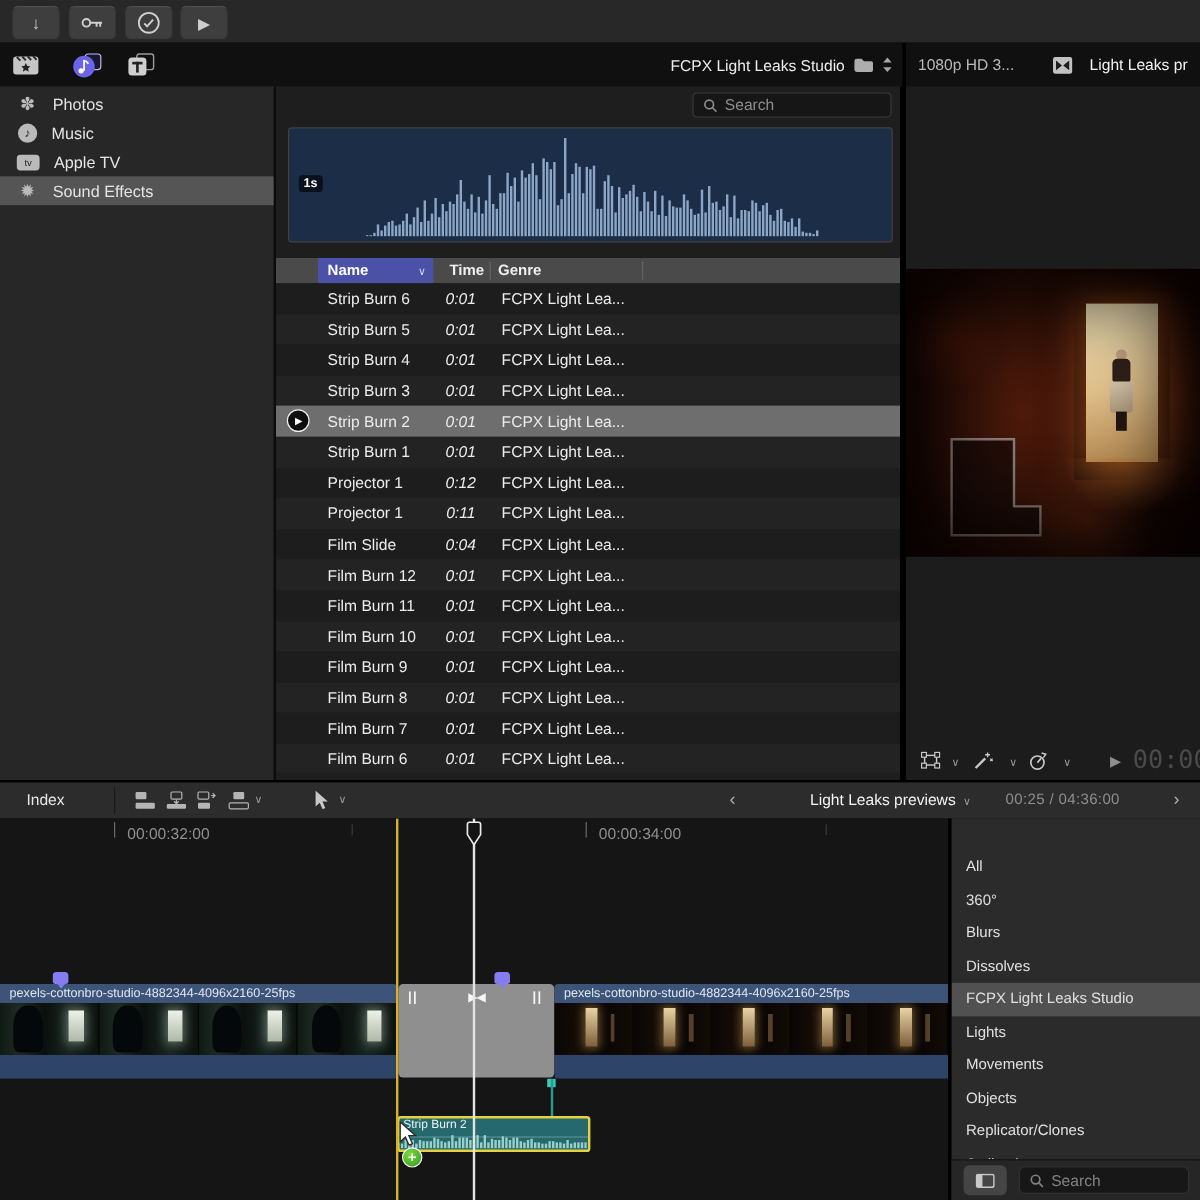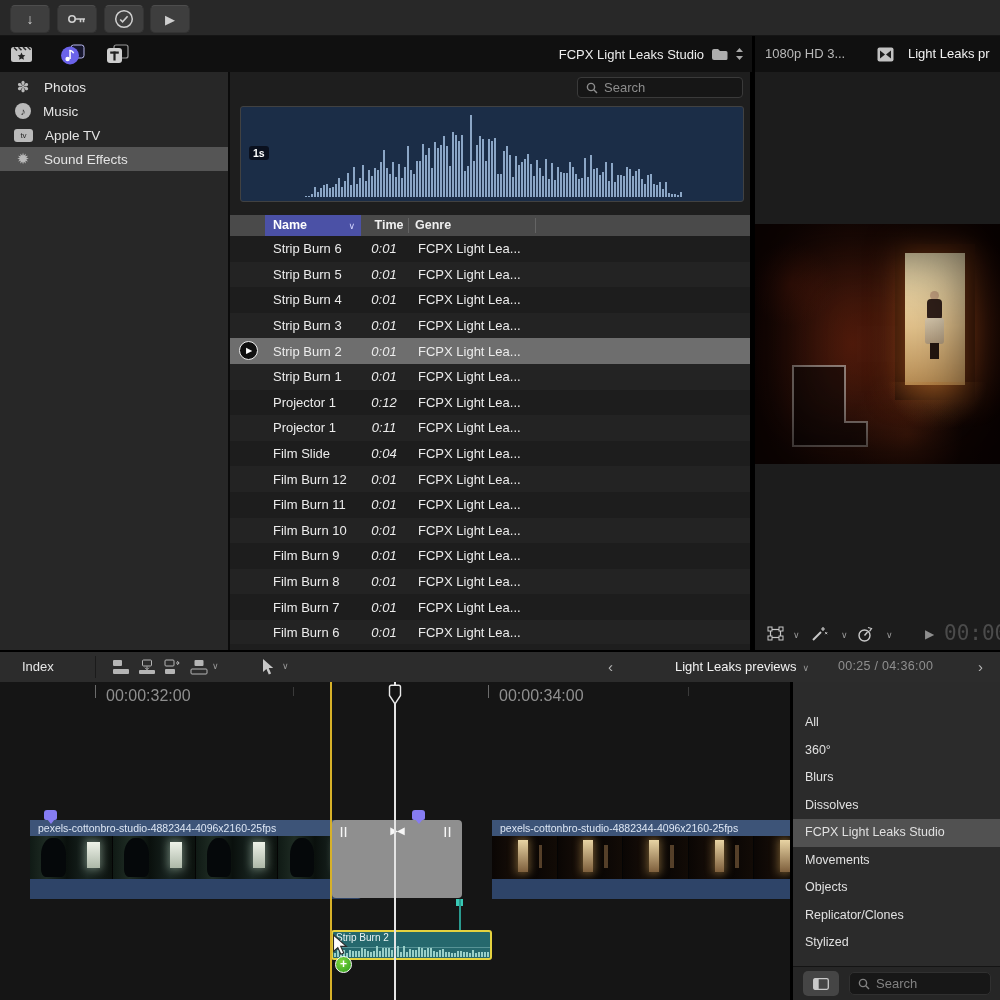--- a/index.html
+++ b/index.html
@@ -109,24 +109,24 @@
   #ttb-name .vt-chev2{font-size:9px;color:#9a9a9a;margin-left:6px;}
   #ttb-dur{position:absolute;left:838px;top:0;line-height:29px;font-size:12.5px;color:#8f8f8f;letter-spacing:.3px;}
   #ttb-next{position:absolute;left:978px;top:0;line-height:29px;font-size:15px;color:#b5b5b5;}
 
   
   #timeline{position:absolute;left:0;top:682px;width:790px;height:318px;background:#151515;overflow:hidden;}
   .rt{position:absolute;top:3px;width:1px;height:13px;background:#6b6b6b;}
   #rt1{left:95px}#rt2{left:488px}
   .rtf{position:absolute;top:5px;width:1px;height:9px;background:#3a3a3a;}
   #rtf1{left:293px}#rtf2{left:688px}
-  .rlab{position:absolute;top:5px;font-size:16px;color:#8f8f8f;}
+  .rlab{position:absolute;top:5px;font-size:13px;color:#8f8f8f;}
   #rlab1{left:106px}#rlab2{left:499px}
 
-  .clip{position:absolute;top:138px;height:79px;overflow:hidden;padding-left:30px;}
+  .clip{position:absolute;top:138px;height:79px;overflow:hidden;}
   #clip1{left:0;width:331px;border-radius:0 3px 3px 0;}
   #clip2{left:462px;width:328px;border-radius:3px 0 0 3px;}
   .clip-head{height:16px;background:#3d5478;color:#dde6f3;font-size:10.5px;line-height:16px;padding-left:8px;white-space:nowrap;overflow:hidden;}
   .clip-thumbs{height:43px;display:flex;background:#0b0e0c;}
   .clip-foot{height:20px;background:#2e4468;}
   .thumb{flex:1;position:relative;overflow:hidden;border-right:1px solid #040404;}
   .t1{background:linear-gradient(90deg,#101a15 0%,#1e2b23 20%,#0a100d 45%,#182420 70%,#0c120e 100%);}
   .t1 .fig{position:absolute;left:14%;top:5%;width:30%;height:90%;background:#05080a;border-radius:45% 45% 20% 20%;}
   .t1 .win{position:absolute;right:15%;top:13%;width:15%;height:62%;background:linear-gradient(180deg,#eef2e8,#adb8a8);box-shadow:0 0 9px 2px rgba(190,215,195,.45);}
   .t2{background:linear-gradient(90deg,#0a0604 0%,#140c07 30%,#080504 60%,#120b06 100%);}
@@ -775,20 +775,21 @@
     <div id="drag-plus">+</div>
   </section>
 
   <aside id="transitions">
     <div id="tr-list">
         <div class="tr-item">All</div>
         <div class="tr-item">360°</div>
         <div class="tr-item">Blurs</div>
         <div class="tr-item">Dissolves</div>
         <div class="tr-item sel">FCPX Light Leaks Studio</div>
+        <div class="tr-item">Lights</div>
         <div class="tr-item">Movements</div>
         <div class="tr-item">Objects</div>
         <div class="tr-item">Replicator/Clones</div>
         <div class="tr-item">Stylized</div>
       </div>
     <div id="tr-bottom">
       <div id="tr-sbtn">
         <svg width="16" height="12">
             <rect x="0.7" y="0.7" width="14.6" height="10.6" rx="1.5" fill="none" stroke="#c9c9c9" stroke-width="1.3"></rect>
             <rect x="0.7" y="0.7" width="5" height="10.6" fill="#c9c9c9"></rect>

